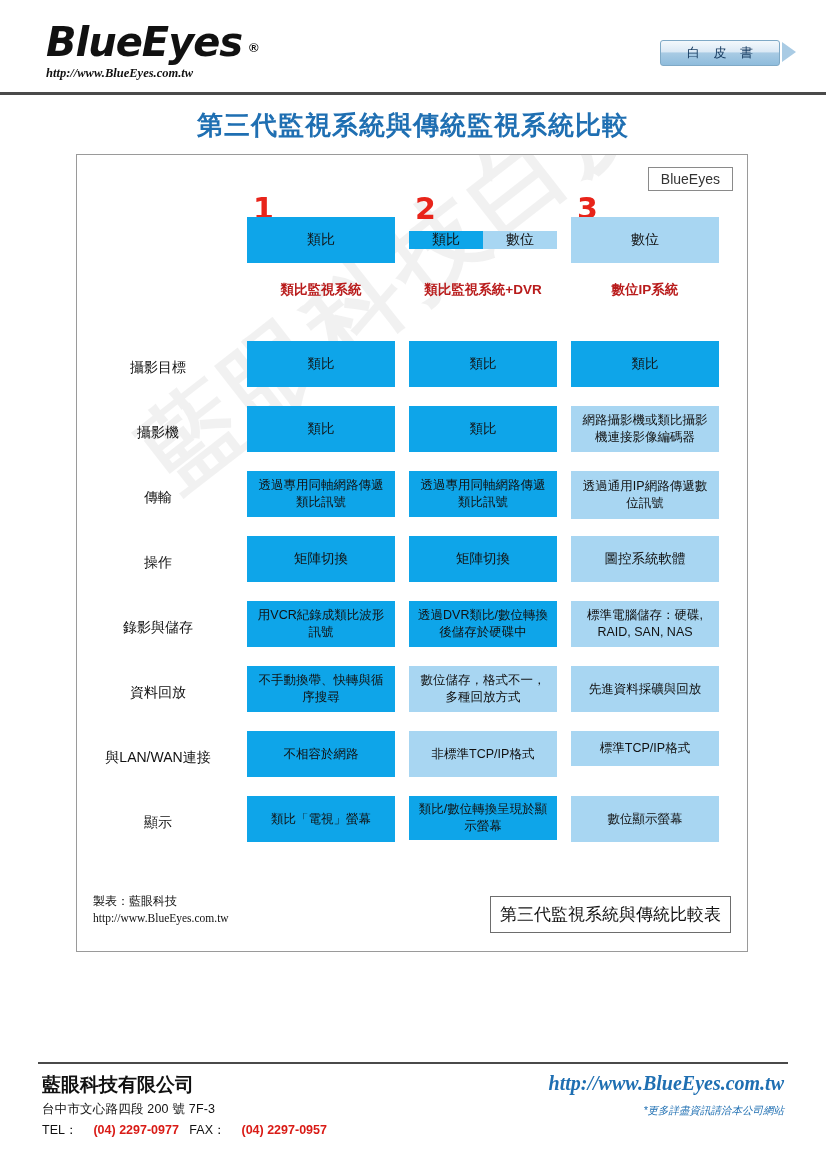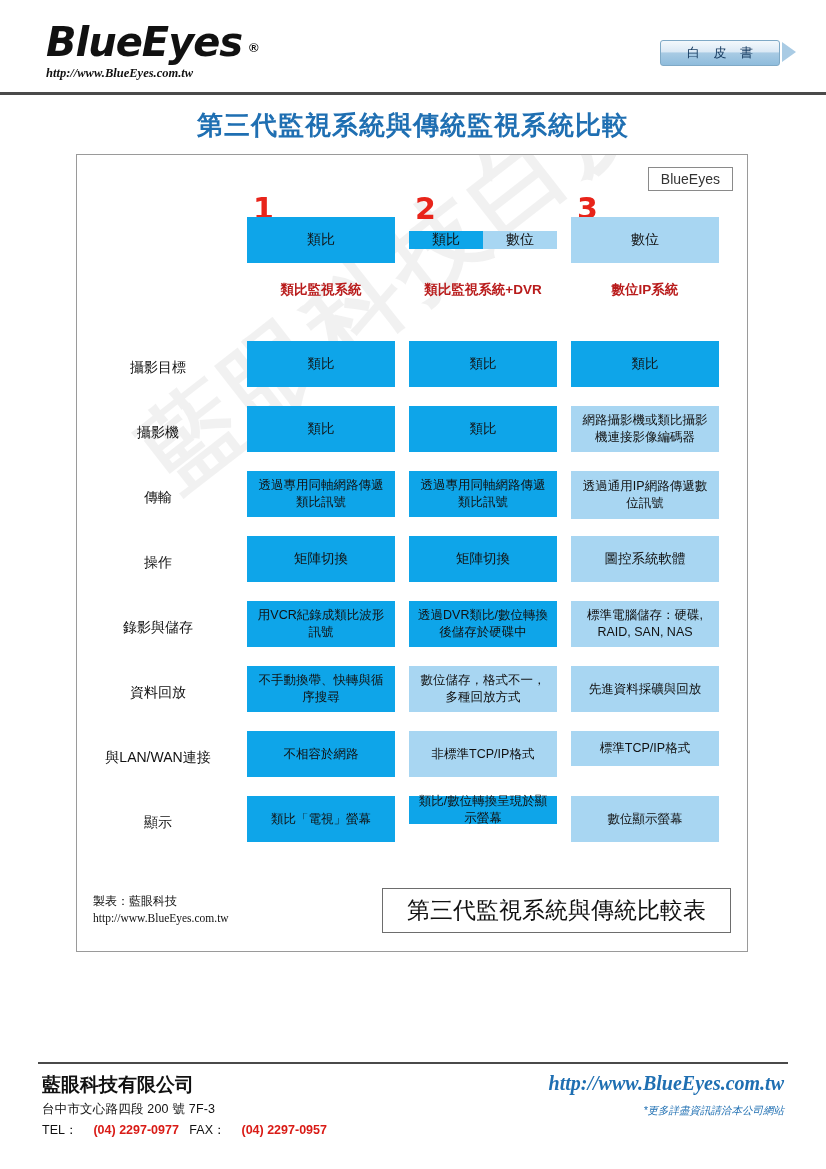--- a/index.html
+++ b/index.html
@@ -219,22 +219,22 @@
   }
   .chart-foot .url {
     font-family: "Liberation Serif", serif;
     font-size: 11.5px;
   }
   .caption-box {
     position: absolute;
     right: 16px;
     bottom: 18px;
     border: 1px solid #6d6d6d;
-    padding: 6px 24px;
-    font-size: 23px;
+    padding: 6px 9px;
+    font-size: 17px;
     color: #111;
     background: #fff;
   }
 
   
   .footer-rule {
     position: absolute;
     left: 38px;
     top: 1062px;
     width: 750px;
@@ -353,21 +353,21 @@
   <div class="cell c1 bar-orange" style="top:511px;height:46px">不手動換帶、快轉與循序搜尋</div>
   <div class="cell c3 bar-blue" style="top:511px;height:46px">先進資料採礦與回放</div>
 
   <div class="row-label" style="top:594px">與LAN/WAN連接</div>
   <div class="cell c1 bar-orange" style="top:576px;height:46px">不相容於網路</div>
   <div class="cell c2 bar-blue" style="top:576px;height:46px">非標準TCP/IP格式</div>
   <div class="cell c3 bar-blue" style="top:576px;height:35px">標準TCP/IP格式</div>
 
   <div class="row-label" style="top:659px">顯示</div>
   <div class="cell c1 bar-orange" style="top:641px;height:46px">類比「電視」螢幕</div>
-  <div class="cell c2 bar-orange" style="top:641px;height:28px">類比/數位轉換呈現於顯示螢幕</div>
+  <div class="cell c2 bar-orange" style="top:641px;height:44px">類比/數位轉換呈現於顯示螢幕</div>
   <div class="cell c3 bar-blue" style="top:641px;height:46px">數位顯示螢幕</div>
 
   <div class="chart-foot">
     <div>製表：藍眼科技</div>
     <div class="url">http://www.BlueEyes.com.tw</div>
   </div>
   <div class="caption-box">第三代監視系統與傳統比較表</div>
 </div>
 
 <div class="footer-rule"></div>

